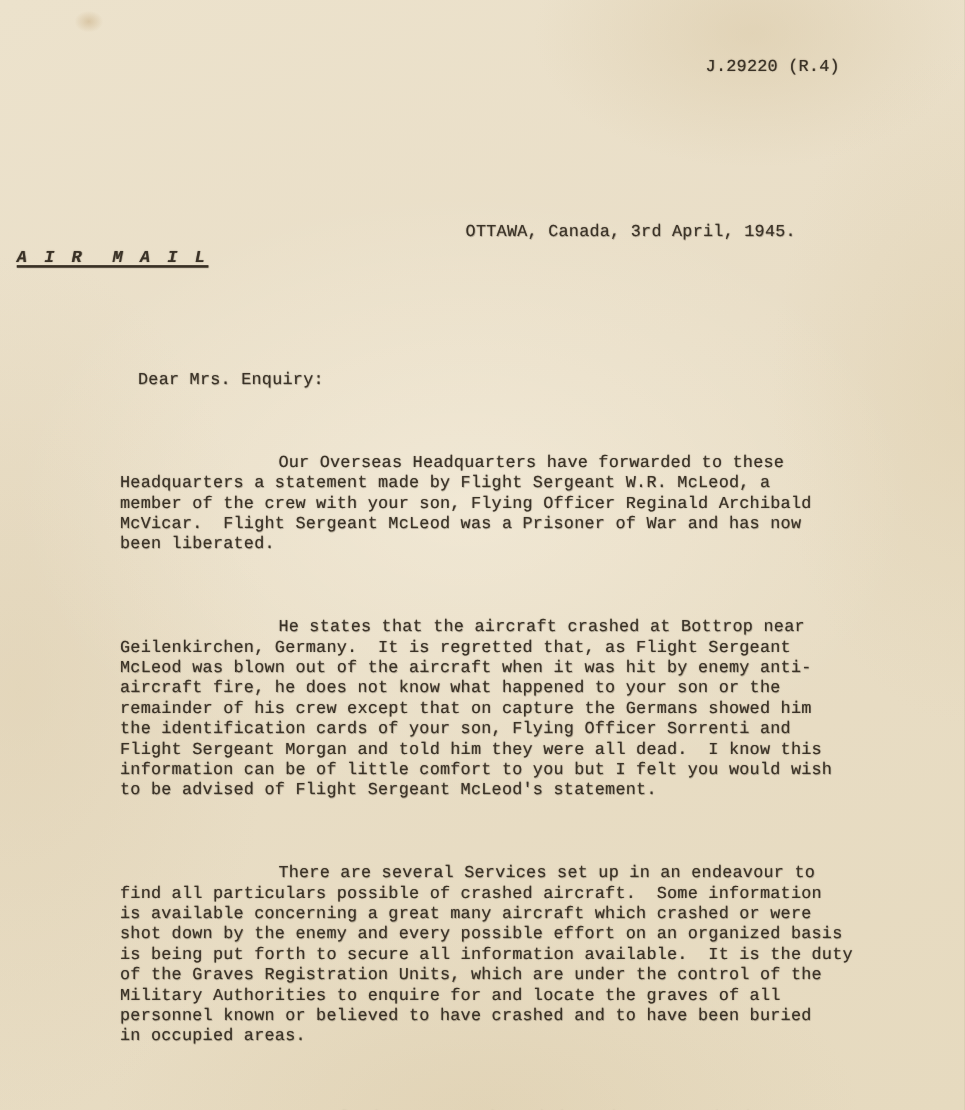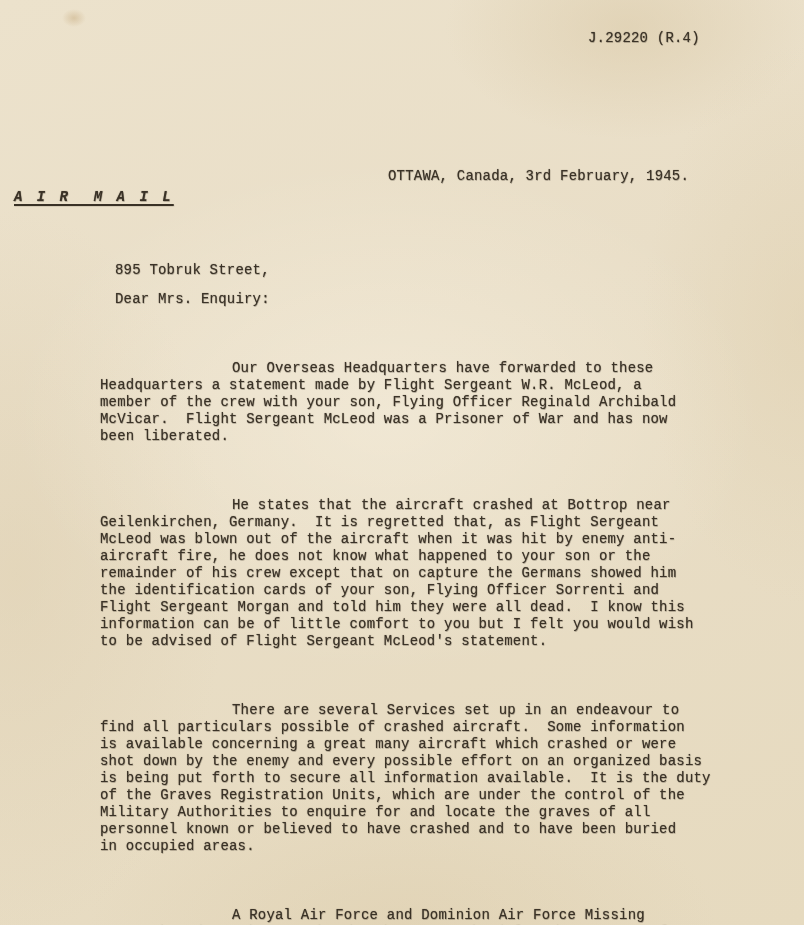--- a/index.html
+++ b/index.html
@@ -24,20 +24,21 @@
       linear-gradient(160deg, #ece2cc 0%, #e9dec7 40%, #e6dabf 100%);
   }
   .typed {
     position: absolute;
     white-space: pre;
     font-size: 14px;
     line-height: 17px;
     letter-spacing: 0.2px;
     color: rgba(52, 44, 34, 0.92);
     text-shadow: 0 0 1px rgba(64, 54, 42, 0.65), 0.5px 0.5px 0.5px rgba(64, 54, 42, 0.25);
+    margin-top: 18px;
   }
   .ref        { left: 588px; top: 30px; }
   .dateline   { left: 388px; top: 168px; }
   .airmail {
     left: 14px; top: 189px;
     font-weight: bold;
     letter-spacing: 3px;
     text-decoration: underline;
     text-decoration-thickness: 2px;
     text-underline-offset: 3px;
@@ -52,26 +53,25 @@
     text-indent: 132px;
   }
 </style>
 </head>
 <body>
 
 <div class="paper">
 
   <div class="typed ref">J.29220 (R.4)</div>
 
-  <div class="typed dateline">OTTAWA, Canada, 3rd February, 1945.</div>
+  <div class="typed dateline">OTTAWA, Canada, 3rd April, 1945.</div>
 
   <div class="typed airmail">A I R  M A I L</div>
 
   <div class="typed address">
-    <div>895 Tobruk Street,</div>
   </div>
 
   <div class="typed salutation">Dear Mrs. Enquiry:</div>
 
   <div class="typed body-block">
     <p>Our Overseas Headquarters have forwarded to these
 Headquarters a statement made by Flight Sergeant W.R. McLeod, a
 member of the crew with your son, Flying Officer Reginald Archibald
 McVicar.  Flight Sergeant McLeod was a Prisoner of War and has now
 been liberated.</p>

